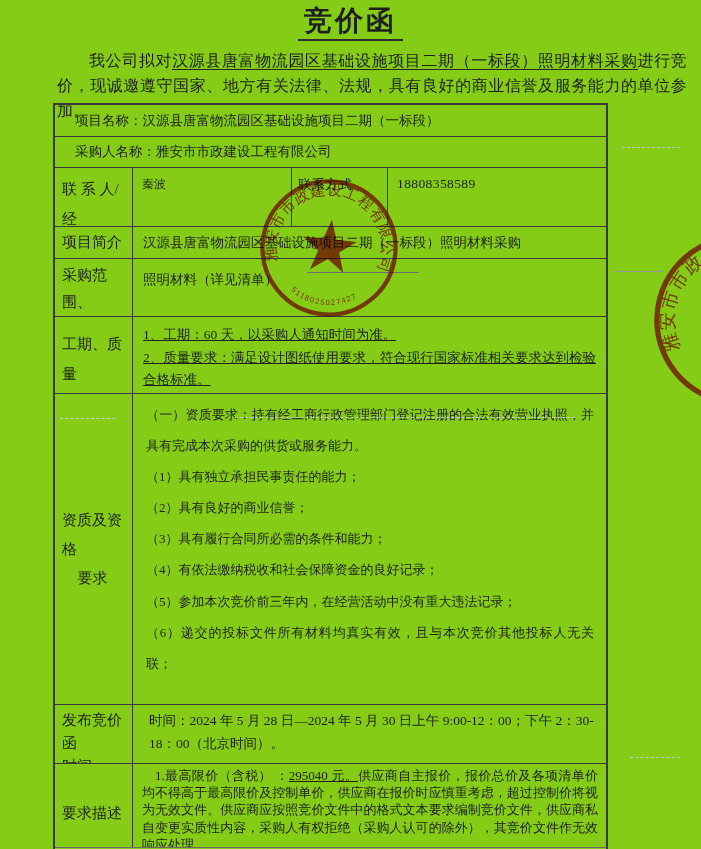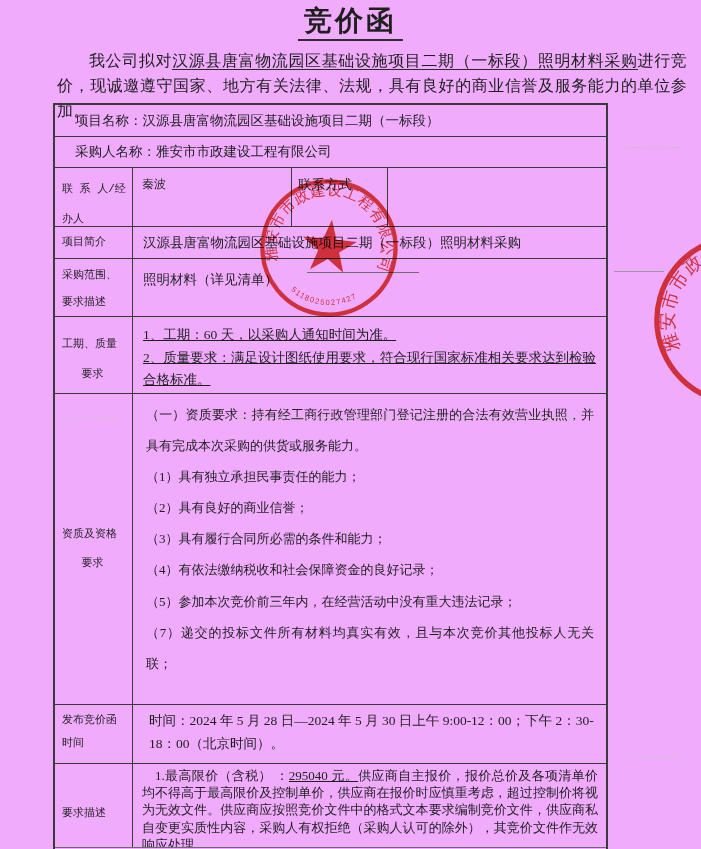--- a/index.html
+++ b/index.html
@@ -1,18 +1,18 @@
 <!DOCTYPE html>
 <html><head>
 <meta charset="utf-8">
 <style>
   html,body{margin:0;padding:0;background:#ddd;}
   .page{
     position:relative;width:701px;height:849px;margin:0 auto;
-    background:#f0abfc;overflow:hidden;
+    background:#84cc16;overflow:hidden;
     font-family:"Liberation Serif","DejaVu Serif",serif;color:#1f1f1f;
   }
   
   .doc-title-wrap{text-align:center;padding-top:4px;}
   .doc-title{
     display:inline-block;font-size:28px;font-weight:bold;letter-spacing:3px;
     border-bottom:2px solid #2e2e2e;padding:0 6px 1px 6px;line-height:34px;
   }
   .intro{
     margin:7px 14px 0 57px;font-size:16px;line-height:25px;
@@ -31,21 +31,21 @@
   .r2{height:31px;line-height:30px;}
   .r3{height:59px;}
   .r4{height:32px;}
   .r5{height:58px;}
   .r6{height:77px;}
   .r7{height:311px;}
   .r8{height:59px;gap:6px;}
   .r9{height:84px;border-bottom:1.4px solid #6a6a6a;}
   .lbl{
     width:78px;flex:0 0 78px;border-right:1.6px solid #3a3a3a;box-sizing:border-box;
-    font-size:11px;padding:0 2px 0 0;font-family:Liberation Mono, monospace;
+    font-size:15px;padding:0 2px 0 0;
   }
   .lbl .ln{display:block;padding-left:7px;}
   .lbl .ln.ctr{text-align:center;padding-left:0;}
   .val{flex:1;min-width:0;padding:0 10px;font-size:13.5px;box-sizing:border-box;}
   
   .r3 .lbl{padding-top:6px;line-height:30px;}
   .r3 .c2{flex:0 0 159px;border-right:1.6px solid #3a3a3a;box-sizing:border-box;padding:8px 4px 0 9px;font-size:12px;}
   .r3 .c3{flex:0 0 96px;border-right:1.6px solid #3a3a3a;box-sizing:border-box;padding:8px 2px 0 6px;font-size:13.5px;}
   .r3 .c4{flex:1;padding:8px 4px 0 9px;font-size:13.5px;letter-spacing:.4px;}
   .r4 .lbl{line-height:31px;}
@@ -88,20 +88,21 @@
 
     <div class="row full r2"><span>采购人名称：</span><span>雅安市市政建设工程有限公司</span></div>
 
     <div class="row r3">
       <div class="lbl">
         <span class="ln">联 系 人/经</span>
         <span class="ln">办人</span>
       </div>
       <div class="c2">秦波</div>
       <div class="c3">联系方式</div>
+      <div class="c4">18808358589</div>
     </div>
 
     <div class="row r4">
       <div class="lbl">
         <span class="ln">项目简介</span>
       </div>
       <div class="val">汉源县唐富物流园区基础设施项目二期（一标段）照明材料采购</div>
     </div>
 
     <div class="row r5">
@@ -128,21 +129,21 @@
         <span class="ln">资质及资格</span>
         <span class="ln ctr">要求</span>
       </div>
       <div class="val">
         <p>（一）资质要求：持有经工商行政管理部门登记注册的合法有效营业执照，并具有完成本次采购的供货或服务能力。</p>
         <p>（1）具有独立承担民事责任的能力；</p>
         <p>（2）具有良好的商业信誉；</p>
         <p>（3）具有履行合同所必需的条件和能力；</p>
         <p>（4）有依法缴纳税收和社会保障资金的良好记录；</p>
         <p>（5）参加本次竞价前三年内，在经营活动中没有重大违法记录；</p>
-        <p>（7）递交的投标文件所有材料均真实有效，且与本次竞价其他投标人无关联；</p>
+        <p>（6）递交的投标文件所有材料均真实有效，且与本次竞价其他投标人无关联；</p>
 
       </div>
     </div>
 
     <div class="row r8">
       <div class="lbl">
         <span class="ln">发布竞价函</span>
         <span class="ln">时间</span>
       </div>
       <div class="val">时间：2024 年 5 月 28 日—2024 年 5 月 30 日上午 9:00-12：00；下午 2：30-18：00（北京时间）。</div>

